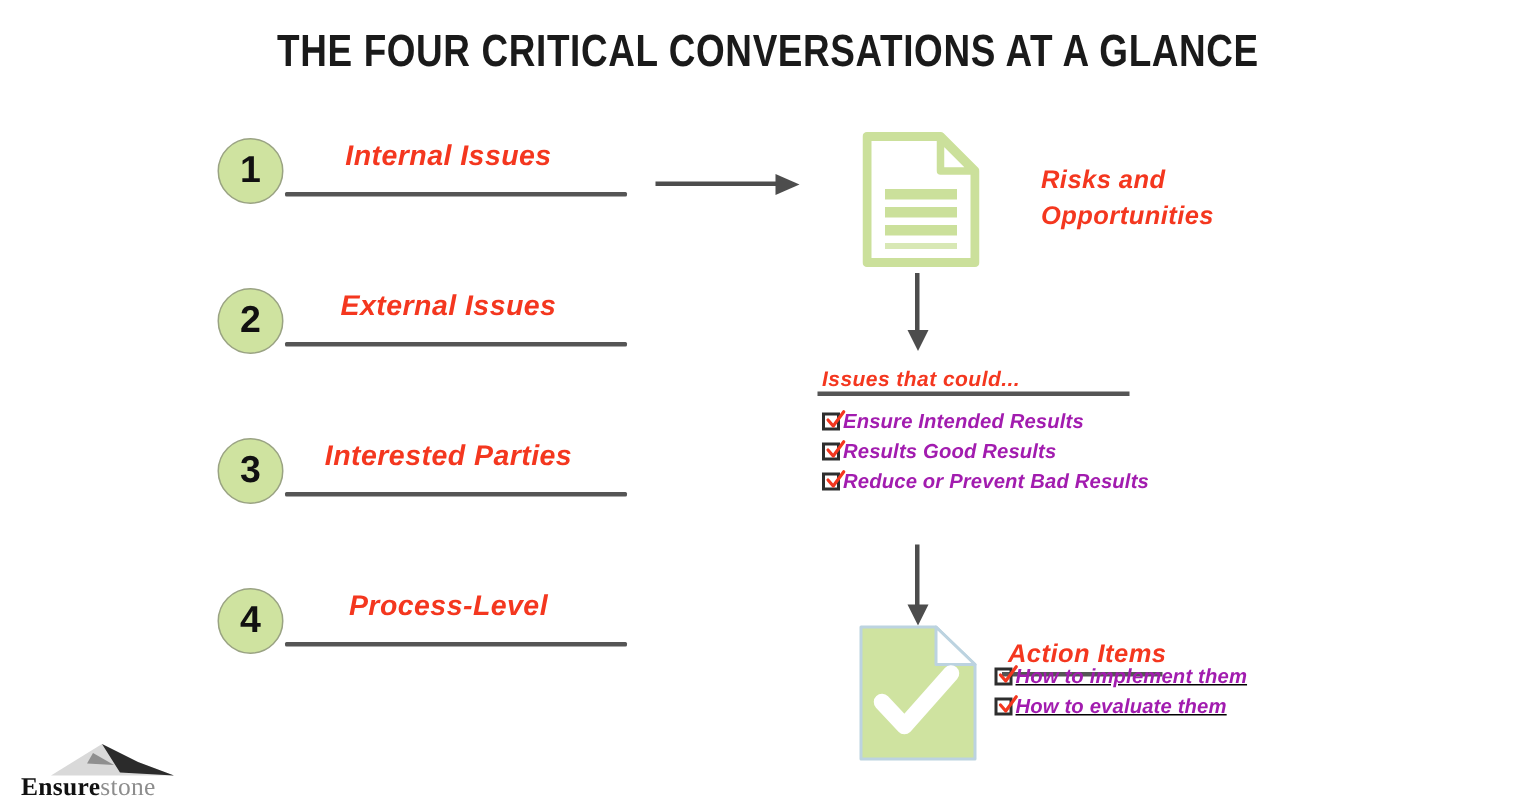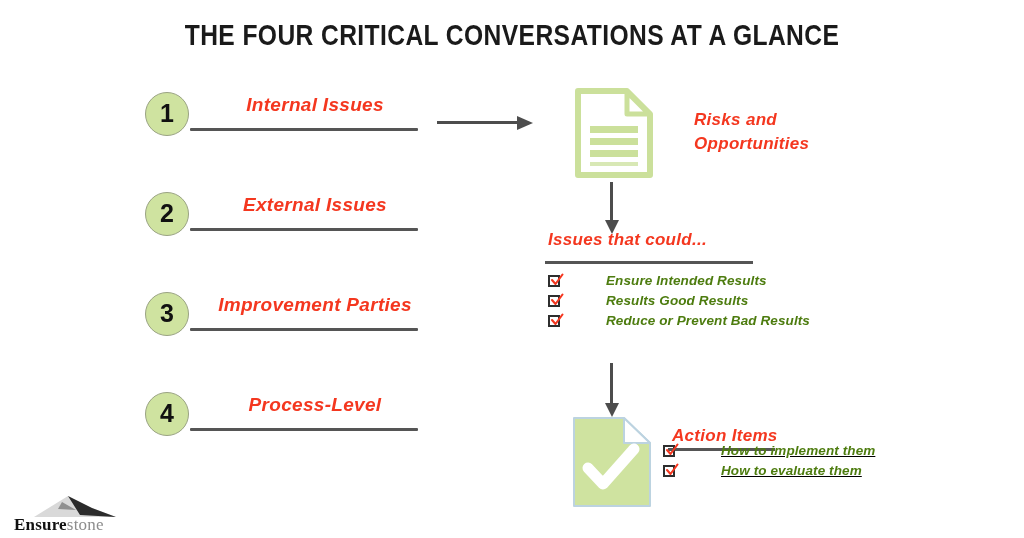--- a/index.html
+++ b/index.html
@@ -63,21 +63,21 @@
   .circle span {
     font-family: "Liberation Sans", sans-serif;
     font-weight: 700;
     font-size: 25px;
     color: #111111;
     line-height: 1;
     margin-top: -1px;
   }
   .row-label {
     position: absolute;
-    left: 50px;
+    left: 34px;
     top: 2px;
     width: 240px;
     text-align: center;
     font-family: "Liberation Sans", sans-serif;
     font-size: 19px;
     font-weight: 700;
     font-style: italic;
     color: #f4371f;
     white-space: nowrap;
     letter-spacing: 0.4px;
@@ -169,22 +169,22 @@
     position: absolute;
     left: 694px;
     top: 108px;
     width: 170px;
     font-size: 17px;
     line-height: 24px;
   }
   .issues-head {
     position: absolute;
     left: 548px;
-    top: 230px;
-    font-size: 17px;
+    top: 244px;
+    font-size: 14px;
     white-space: nowrap;
   }
   .issues-underline {
     position: absolute;
     left: 545px;
     top: 261px;
     width: 208px;
     height: 3px;
     background: #555555;
   }
@@ -239,23 +239,22 @@
     top: -4px;
     width: 14px;
     height: 14px;
   }
   .check-text {
     font-family: "Liberation Sans", sans-serif;
     font-style: italic;
     font-weight: 700;
     font-size: 13.5px;
     line-height: 18px;
-    color: #4d7c0f;
+    color: #a21caf;
     letter-spacing: 0.1px;
-    margin-left: 44px;
   }
 
   
   .logo {
     position: absolute;
     left: 14px;
     top: 494px;
     width: 118px;
     height: 40px;
   }
@@ -304,21 +303,21 @@
       <span>2</span>
     </div>
     <div class="row-label script">External Issues</div>
     <div class="row-line"></div>
   </div>
 
   <div class="row" style="top:292px;">
     <div class="circle">
       <span>3</span>
     </div>
-    <div class="row-label script">Improvement Parties</div>
+    <div class="row-label script">Interested Parties</div>
     <div class="row-line"></div>
   </div>
 
   <div class="row" style="top:392px;">
     <div class="circle">
       <span>4</span>
     </div>
     <div class="row-label script">Process-Level</div>
     <div class="row-line"></div>
   </div>

